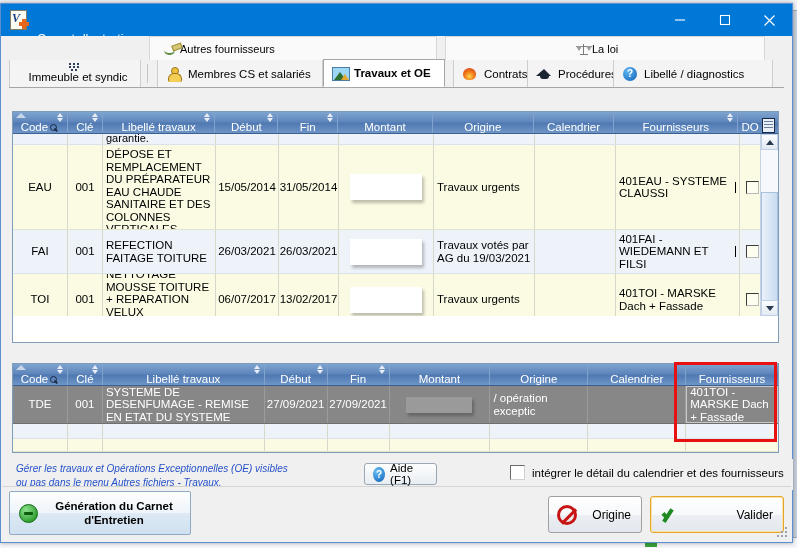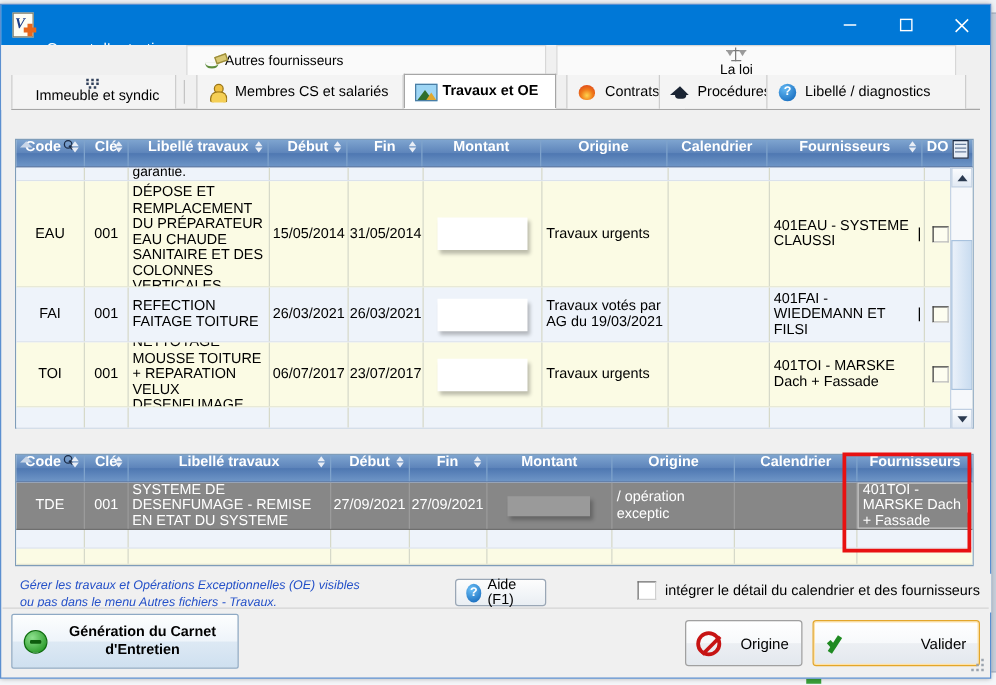--- a/index.html
+++ b/index.html
@@ -90,22 +90,22 @@
   }
   .grid-hdr{
     display:flex;height:22px;box-sizing:border-box;
     background:linear-gradient(to bottom,#7ea4cf 0%, #5e85bb 48%, #4f78b2 52%, #6e95c6 100%);
     border-bottom:1px solid #3c5f94;
   }
   .grid-hdr.gray{
     background:linear-gradient(to bottom,#7ea4cf 0%, #5e85bb 48%, #4f78b2 52%, #6e95c6 100%);
   }
   .hcell{
-    position:relative;display:flex;align-items:flex-start;justify-content:center;
-    color:#fff;font-weight:bold;font-size:11.5px;box-sizing:border-box;
+    position:relative;display:flex;align-items:flex-end;justify-content:center;
+    color:#fff;font-weight:normal;font-size:11.5px;box-sizing:border-box;
     border-right:1px solid #7fa3cc;white-space:nowrap;overflow:hidden;
   }
   .hcell .sortmark{
     position:absolute;top:0px;right:3px;width:7px;height:11px;
   }
   .hcell .sortmark:before,.hcell .sortmark:after{content:"";position:absolute;left:0;border-left:3.5px solid transparent;border-right:3.5px solid transparent;}
   .hcell .sortmark:before{top:1px;border-bottom:4px solid #e9eef6;}
   .hcell .sortmark:after{top:6px;border-top:4px solid #e9eef6;}
   .hcell .asc-tri{position:absolute;left:3px;top:1px;width:0;height:0;border-left:5px solid transparent;border-right:5px solid transparent;border-bottom:5px solid #c9d6e8;}
   .hcell .magn{position:relative;display:inline-block;width:9px;height:9px;margin-left:2px;}
@@ -230,21 +230,21 @@
         <span class="ticon">
             <span class="ic-pen">
               <span class="nib"></span>
               <span class="stroke"></span>
             </span>
           </span>
         <span class="tlabel">Autres fournisseurs</span>
       </div>
     </div>
     <div class="tabgroup upper" style="left:444px;width:320px;">
-      <div style="display:flex;align-items:center;margin-left:130px;flex-direction:column;">
+      <div style="display:flex;align-items:center;margin-left:130px;">
         <span class="ticon">
             <span class="ic-scale">
               <span class="bar"></span>
               <span class="post"></span>
               <span class="base"></span>
               <span class="pl" style="left:0"></span>
               <span class="pl" style="right:0"></span>
             </span>
           </span>
         <span class="tlabel">La loi</span>
@@ -337,21 +337,21 @@
       <div class="hcell" style="width:124px;">
         <span>Fournisseurs</span>
           <span class="sortmark"></span>
       </div>
       <div class="hcell" style="width:40px;border-right:none;">
         <span>DO</span>
           <span class="colsel"></span>
       </div>
     </div>
 
-    <div class="grid-body" style="height:209px;">
+    <div class="grid-body" style="height:182px;">
 
       <div class="grow rowB" style="height:11px;">
         <div class="gcell center" style="width:55px;"></div>
         <div class="gcell center" style="width:35px;"></div>
         <div class="gcell" style="width:113px;font-size:11px;align-items:flex-end;padding-bottom:0;">
             <span>garantie.</span>
           </div>
         <div class="gcell" style="width:63px;"></div>
         <div class="gcell" style="width:60px;"></div>
         <div class="gcell" style="width:95px;"></div>
@@ -399,21 +399,21 @@
         <div class="gcell chkcell" style="width:24px;border-right:none;">
             <span class="minichk"></span>
           </div>
       </div>
 
       <div class="grow rowA" style="height:52px;">
         <div class="gcell center" style="width:55px;">TOI</div>
         <div class="gcell center" style="width:35px;">001</div>
         <div class="gcell" style="width:113px;">NETTOYAGE MOUSSE TOITURE + REPARATION VELUX DESENFUMAGE</div>
         <div class="gcell center" style="width:63px;">06/07/2017</div>
-        <div class="gcell center" style="width:60px;">23/07/2017</div>
+        <div class="gcell center" style="width:60px;">13/02/2017</div>
         <div class="gcell center" style="width:95px;">
             <div class="redact"></div>
           </div>
         <div class="gcell" style="width:101px;">Travaux urgents</div>
         <div class="gcell" style="width:81px;"></div>
         <div class="gcell" style="width:124px;">401TOI - MARSKE Dach + Fassade</div>
         <div class="gcell chkcell" style="width:24px;border-right:none;">
             <span class="minichk"></span>
           </div>
       </div>

